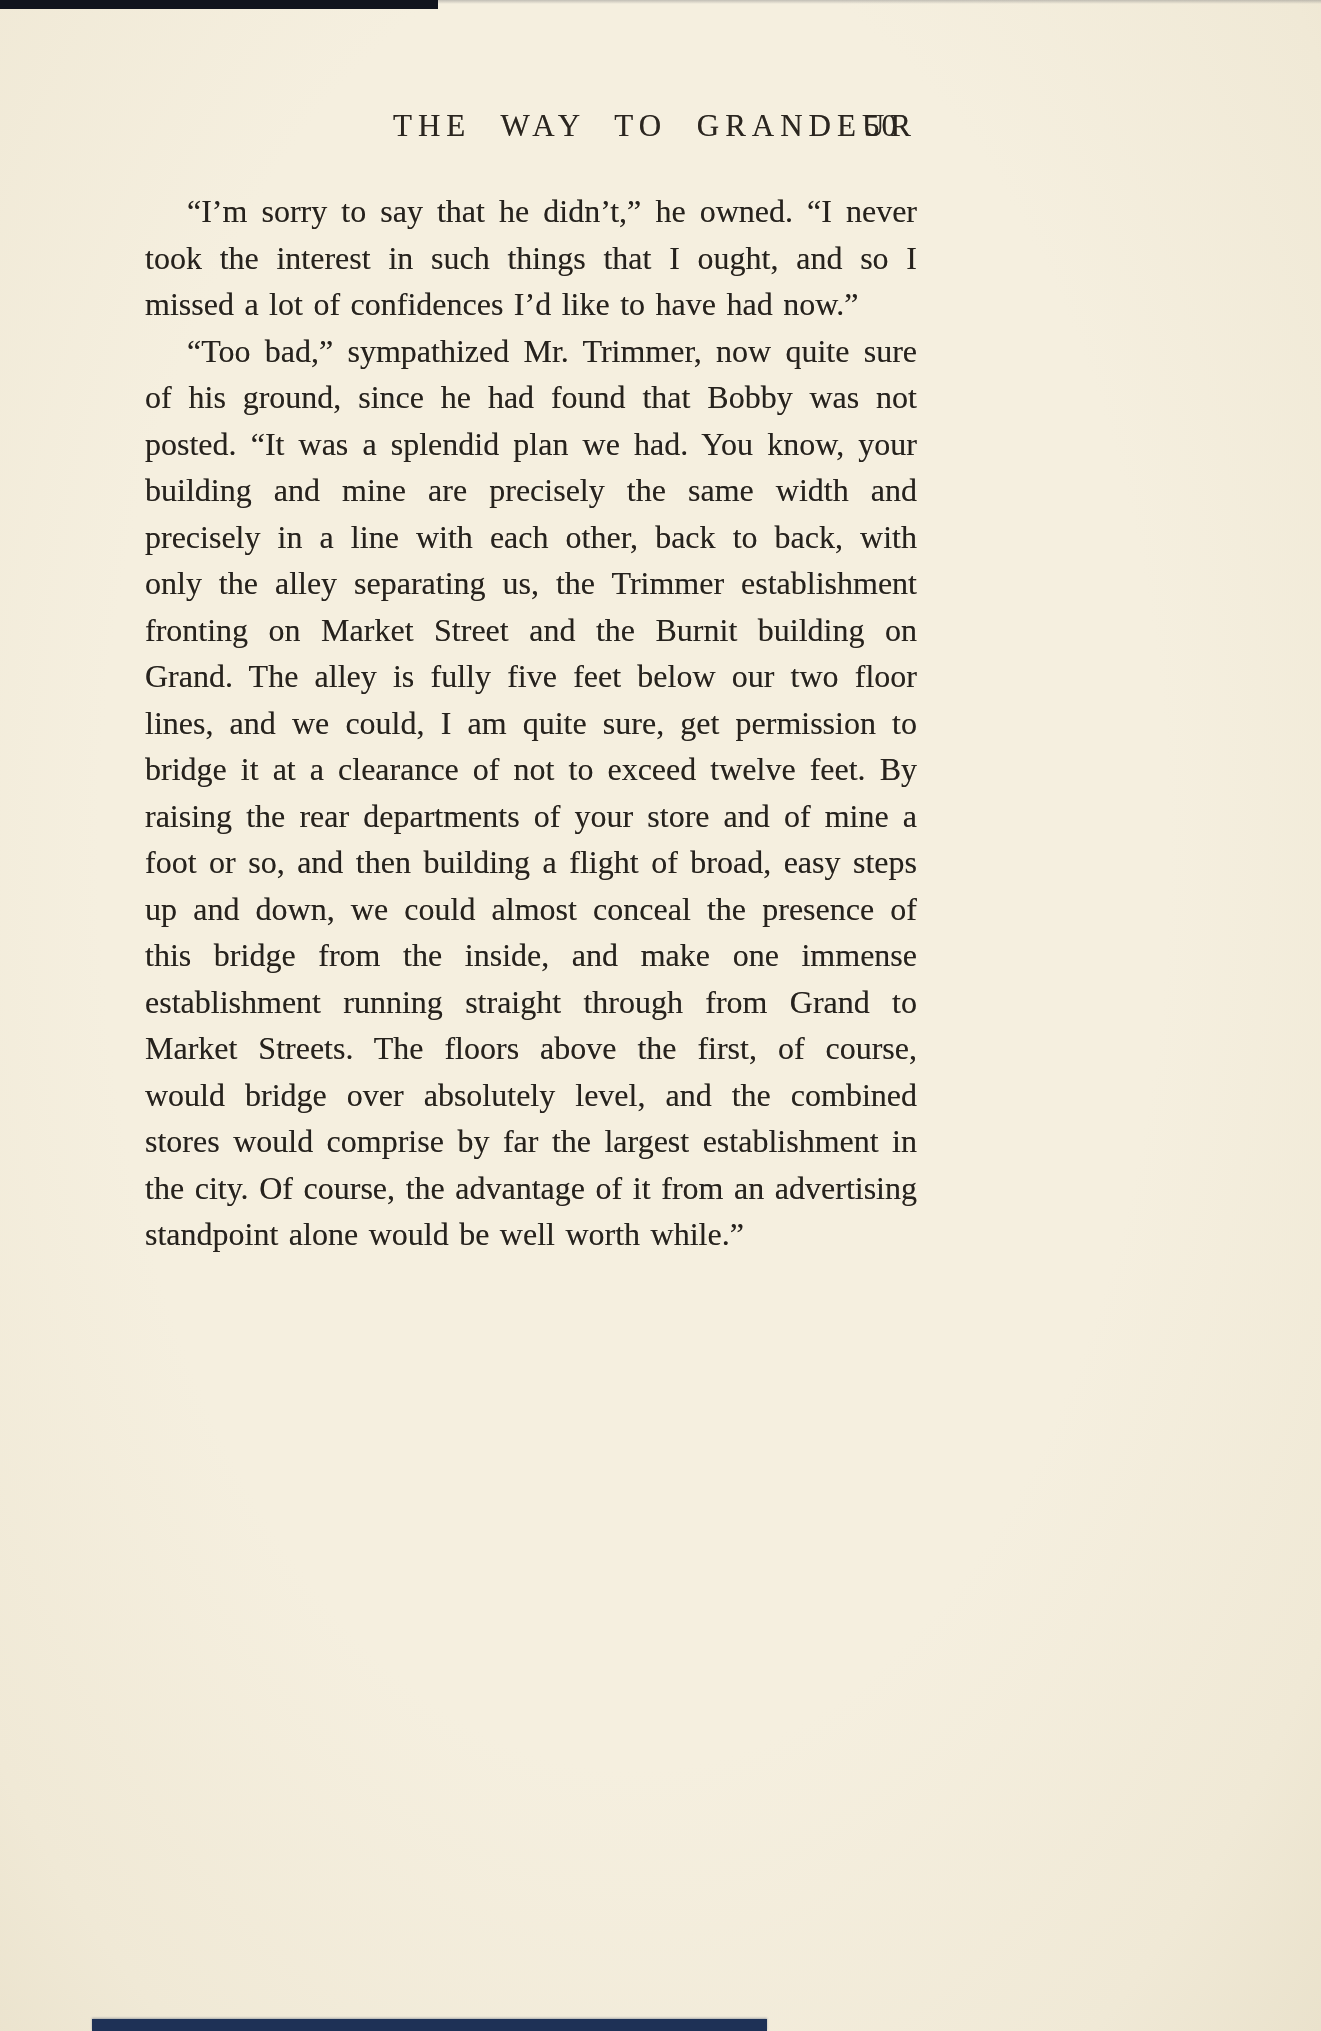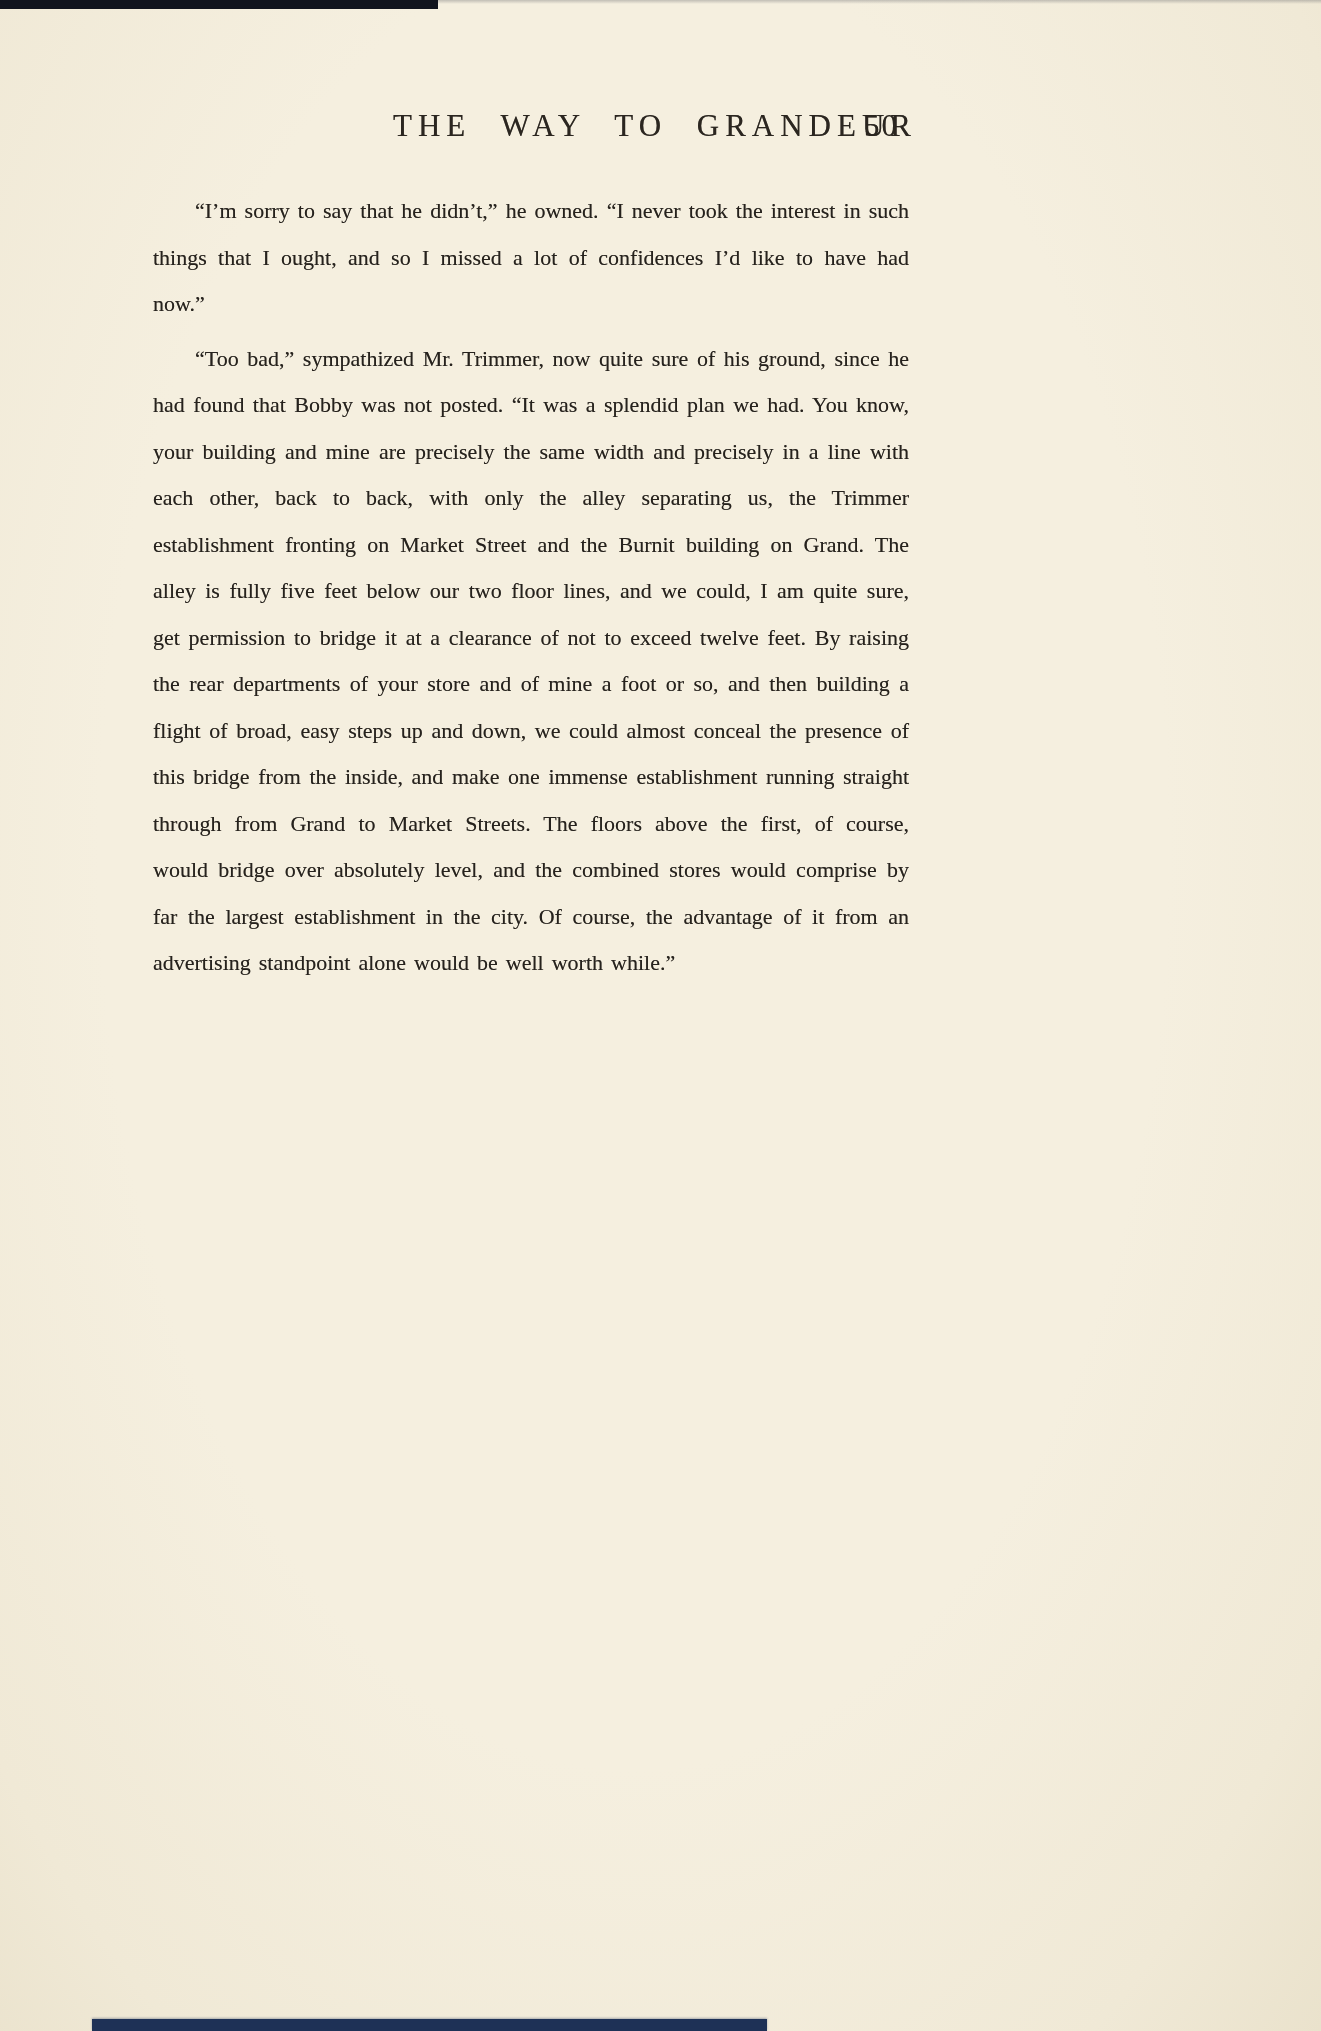--- a/index.html
+++ b/index.html
@@ -69,22 +69,22 @@
     font-size: 31px;
     letter-spacing: 2px;
     color: #2b2620;
     text-shadow: 0 0 0.5px rgba(43,38,32,0.55);
   }
 
   .body-text {
     margin-top: 32px;
   }
   .body-text p {
-    margin: 8px;
-    font-size: 22px;
+    margin: 0;
+    font-size: 32px;
     line-height: 46.5px;
     text-align: justify;
     text-indent: 42px;
     word-spacing: 2.5px;
     color: #26221d;
     text-shadow: 0 0 0.4px rgba(38,34,29,0.45);
   }
 </style>
 </head>
 <body>

